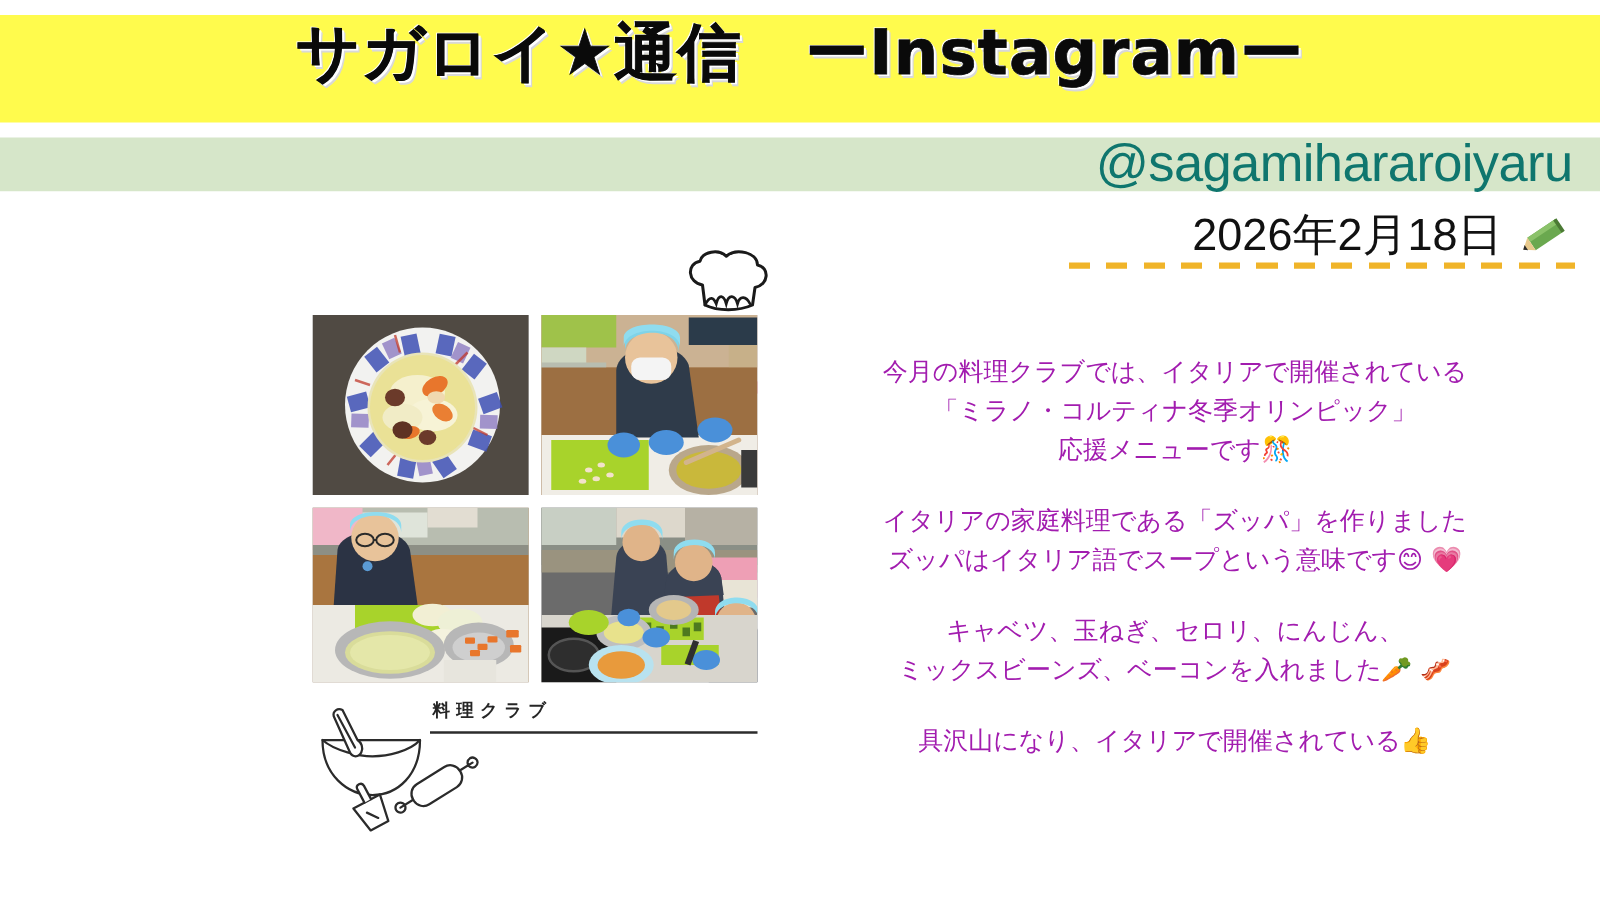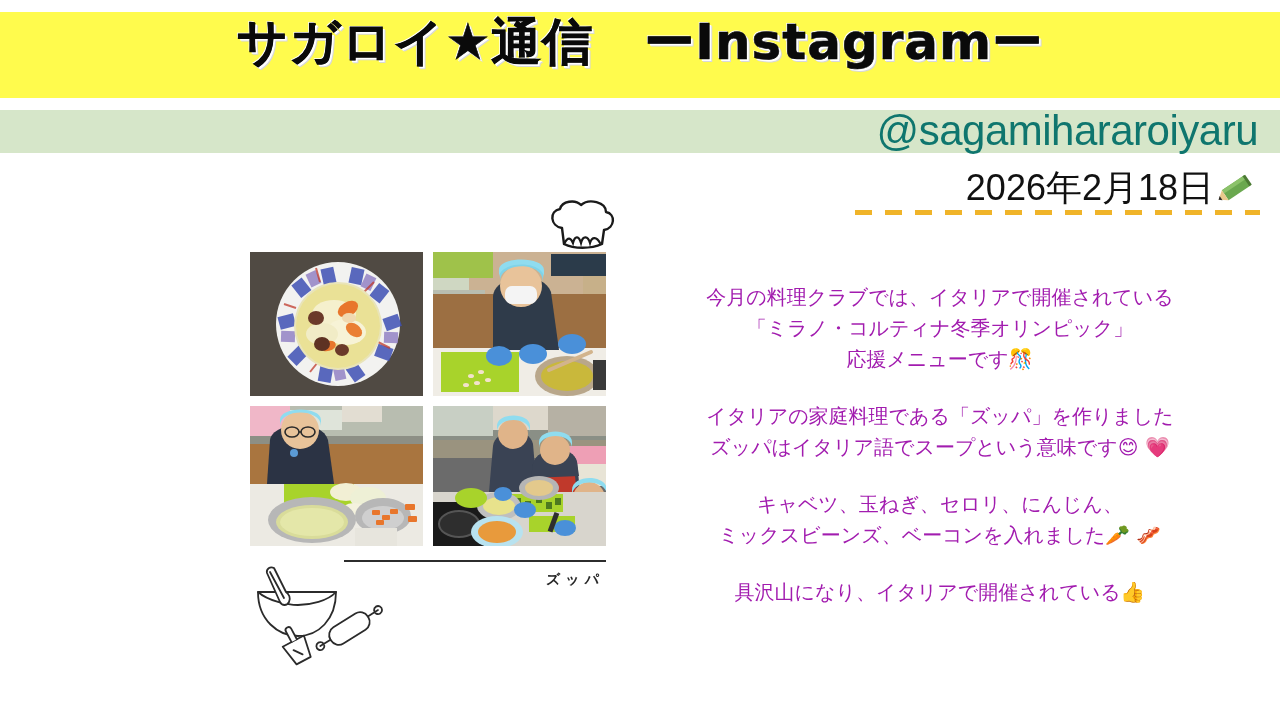--- a/index.html
+++ b/index.html
@@ -70,21 +70,21 @@
     font-family: "Liberation Sans", "DejaVu Sans", sans-serif;
   }
 
   
   #date-row {
     position: absolute;
     right: 22px;
     top: 168px;
     display: flex;
     align-items: center;
-    gap: 0;
+    gap: 12px;
     white-space: nowrap;
   }
   #date-text {
     font-size: 36px;
     line-height: 40px;
     color: #111111;
     font-family: "Liberation Sans", "DejaVu Sans", sans-serif;
   }
   #pencil-icon {
     width: 44px;
@@ -422,22 +422,22 @@
       <g transform="rotate(-28 54 92)">
         <path d="M42 82 L66 82 L62 104 L46 104 Z" fill="#ffffff"></path>
         <path d="M52 82 L52 70 C52 66 58 66 58 70 L58 82" fill="#ffffff"></path>
         <path d="M50 90 L56 98"></path>
       </g>
     </g>
   </svg>
 </span>
 
 <div id="caption-block">
+  <div id="caption-top">料理クラブ</div>
   <div id="caption-rule"></div>
-  <div id="caption-bottom">ズッパ</div>
 </div>
 
 <div id="body-text">
   <p class="para" style="white-space: pre-line;">今月の料理クラブでは、イタリアで開催されている
 「ミラノ・コルティナ冬季オリンピック」
 応援メニューです🎊</p>
   <p class="para" style="white-space: pre-line;">イタリアの家庭料理である「ズッパ」を作りました
 ズッパはイタリア語でスープという意味です😊 💗</p>
   <p class="para" style="white-space: pre-line;">キャベツ、玉ねぎ、セロリ、にんじん、
 ミックスビーンズ、ベーコンを入れました🥕 🥓</p>

